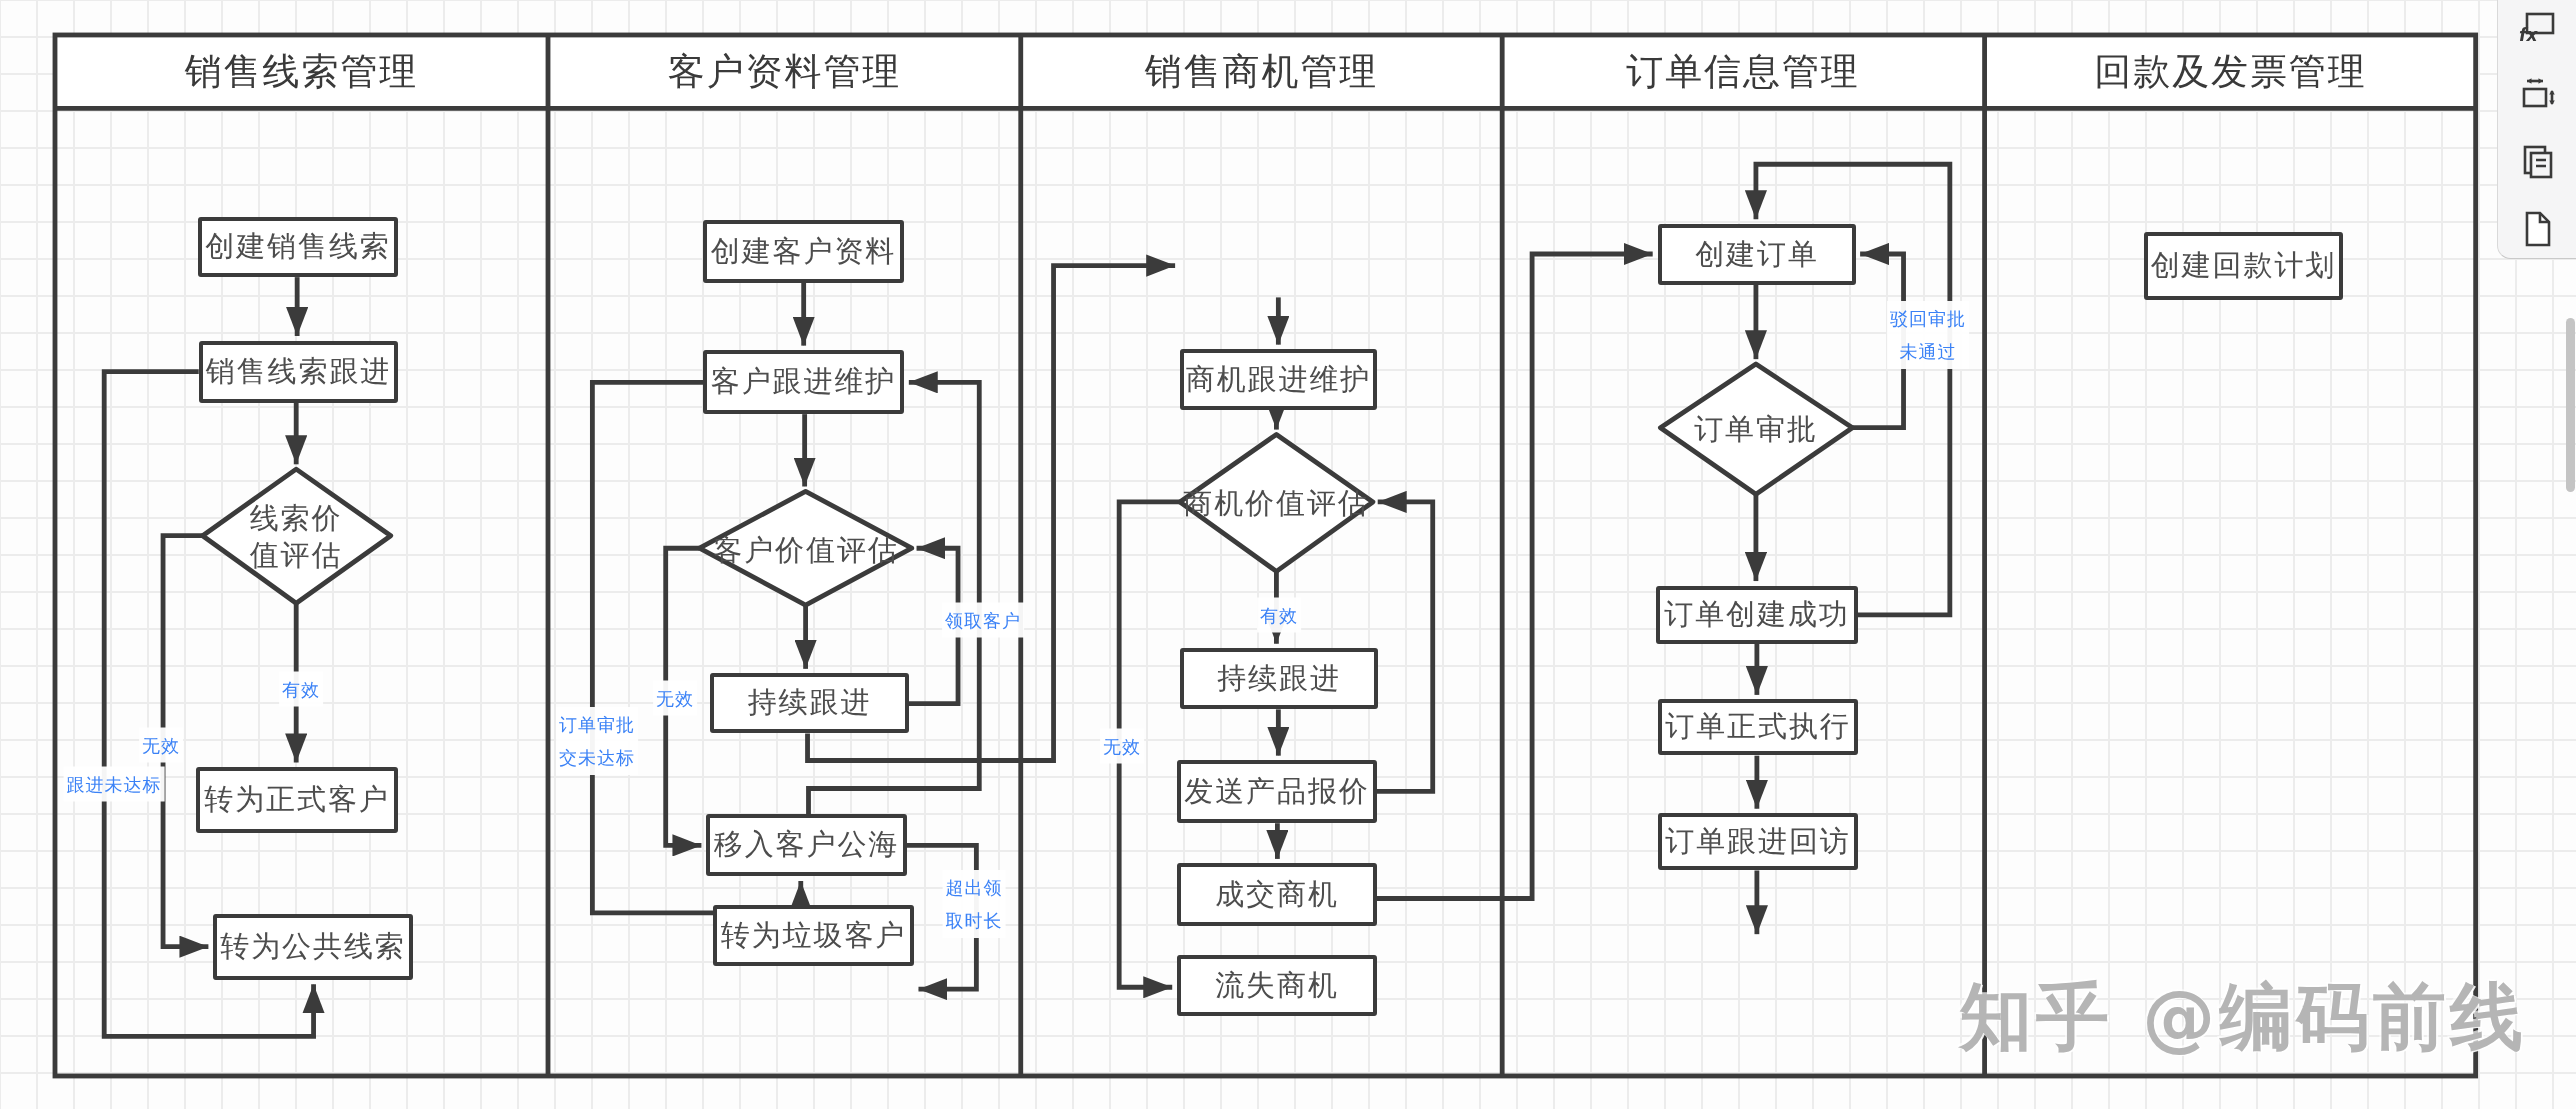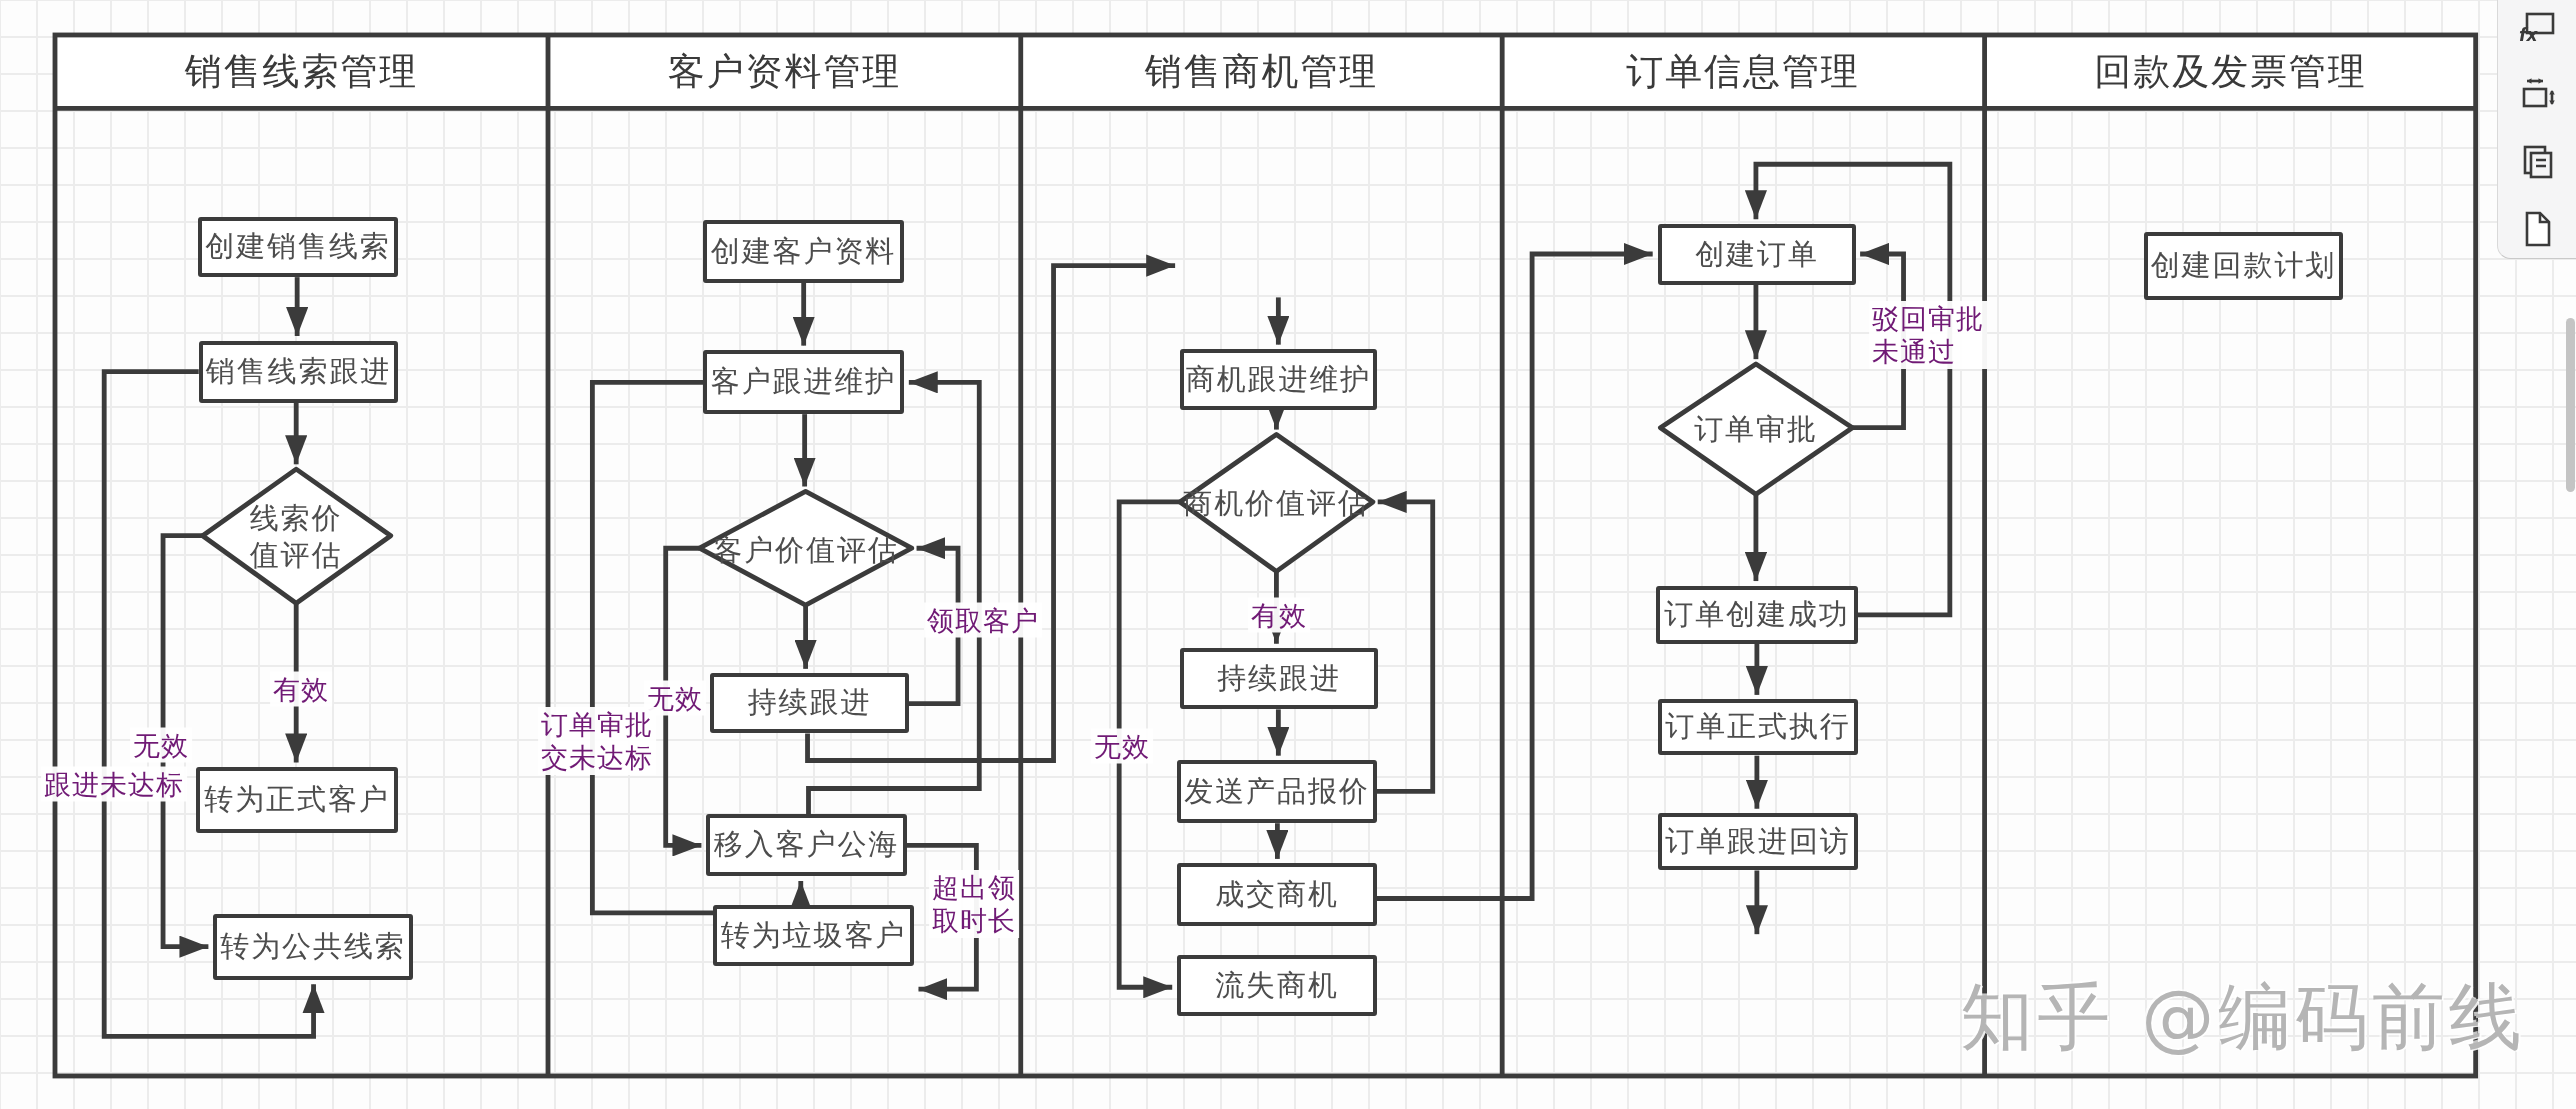--- a/index.html
+++ b/index.html
@@ -25,27 +25,27 @@
     display:flex;align-items:center;justify-content:center;
     font-size:29px;color:#4d4d4d;letter-spacing:1.9px;text-align:center;
   }
   .dtext{
     position:absolute;transform:translate(-50%,-50%);
     font-size:29px;color:#4d4d4d;letter-spacing:1.9px;text-align:center;
     line-height:37px;
   }
   .elabel{
     position:absolute;transform:translate(-50%,-50%);
-    font-size:27px;color:#701a75;letter-spacing:1px;
+    font-size:18px;color:#3b82f6;letter-spacing:1px;text-align:center;
     background:rgba(255,255,255,.95);padding:1px 2.9px;line-height:33px;
     white-space:pre-line;
   }
   .watermark{
     position:absolute;left:2243px;top:1018px;transform:translate(-50%,-50%);
-    font-size:73px;font-weight:normal;color:#b5b5b5;letter-spacing:3.9px;
+    font-size:73px;font-weight:bold;color:#b5b5b5;letter-spacing:3.9px;
     white-space:nowrap;
     text-shadow:1.9px 1.9px 0 rgba(255,255,255,.9),-1.9px -1.9px 0 rgba(255,255,255,.7);
   }
   .side-panel{
     position:absolute;left:2497px;top:0;width:79px;height:259px;
     box-sizing:border-box;background:#f5f5f6;
     border-left:1px solid #d9d9d9;border-bottom:1.9px solid #c9c9c9;
     border-bottom-left-radius:13.5px;
     display:flex;flex-direction:column;align-items:center;justify-content:space-around;
     padding:5.8px 0;

